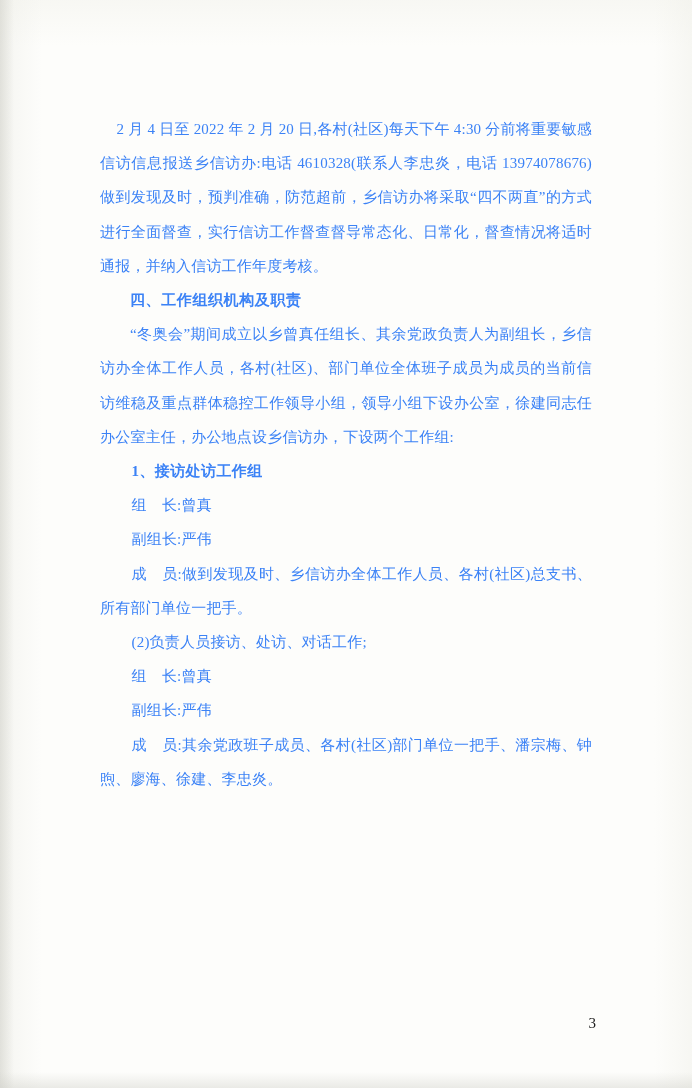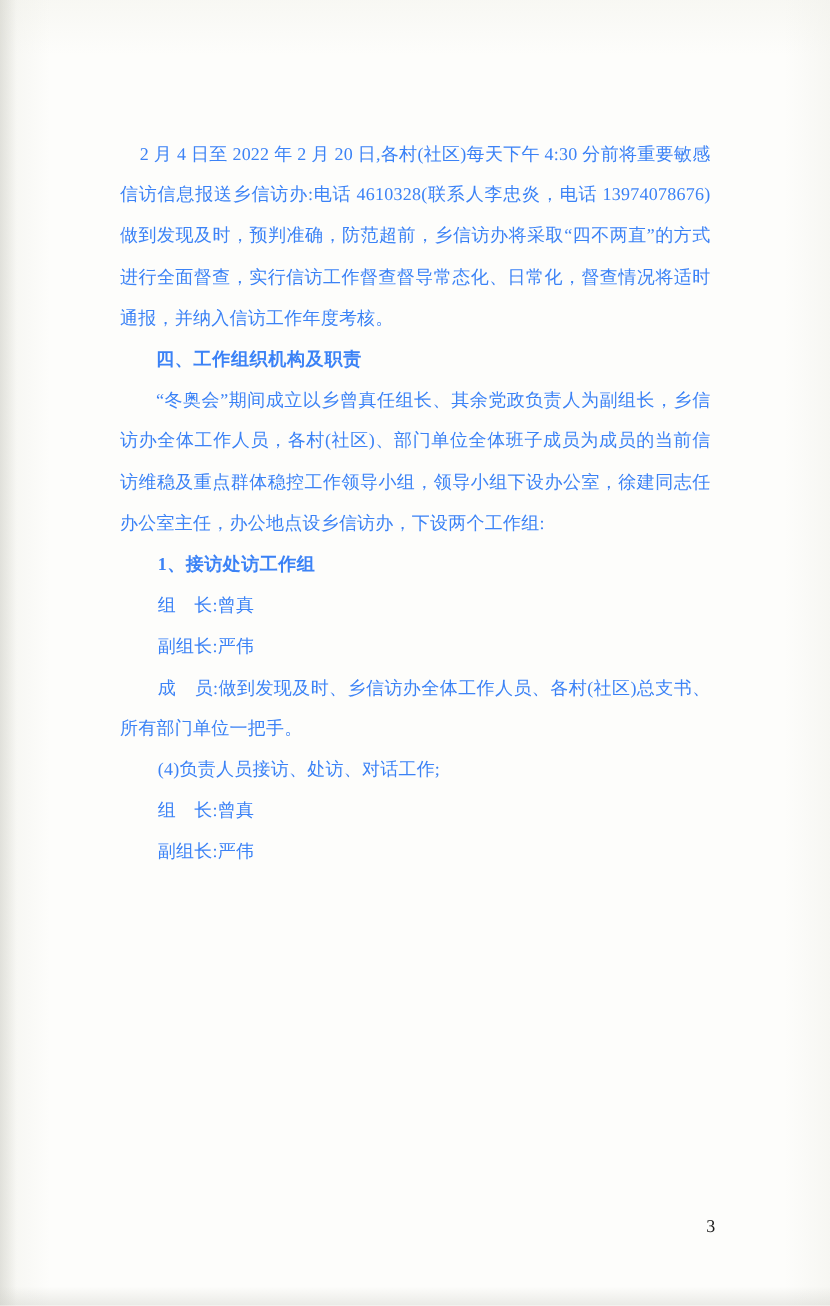--- a/index.html
+++ b/index.html
@@ -100,19 +100,20 @@
   <div class="edge-shadow-bottom"></div>
 
   <div class="content">
     <p class="indent-1">2 月 4 日至 2022 年 2 月 20 日,各村(社区)每天下午 4:30 分前将重要敏感信访信息报送乡信访办:电话 4610328(联系人李忠炎，电话 13974078676)做到发现及时，预判准确，防范超前，乡信访办将采取“四不两直”的方式进行全面督查，实行信访工作督查督导常态化、日常化，督查情况将适时通报，并纳入信访工作年度考核。</p>
     <p class="heading">四、工作组织机构及职责</p>
     <p class="indent">“冬奥会”期间成立以乡曾真任组长、其余党政负责人为副组长，乡信访办全体工作人员，各村(社区)、部门单位全体班子成员为成员的当前信访维稳及重点群体稳控工作领导小组，领导小组下设办公室，徐建同志任办公室主任，办公地点设乡信访办，下设两个工作组:</p>
     <p class="subheading">1、接访处访工作组</p>
     <p class="roster">组　长:曾真</p>
     <p class="roster">副组长:严伟</p>
     <p class="roster">成　员:做到发现及时、乡信访办全体工作人员、各村(社区)总支书、所有部门单位一把手。</p>
-    <p class="roster">(4)负责人员接访、处访、对话工作;</p>
+    <p class="roster">(2)负责人员接访、处访、对话工作;</p>
     <p class="roster">组　长:曾真</p>
     <p class="roster">副组长:严伟</p>
+    <p class="roster">成　员:其余党政班子成员、各村(社区)部门单位一把手、潘宗梅、钟煦、廖海、徐建、李忠炎。</p>
   </div>
 
   <div class="page-number">3</div>
 </div>
 
 </body></html>

